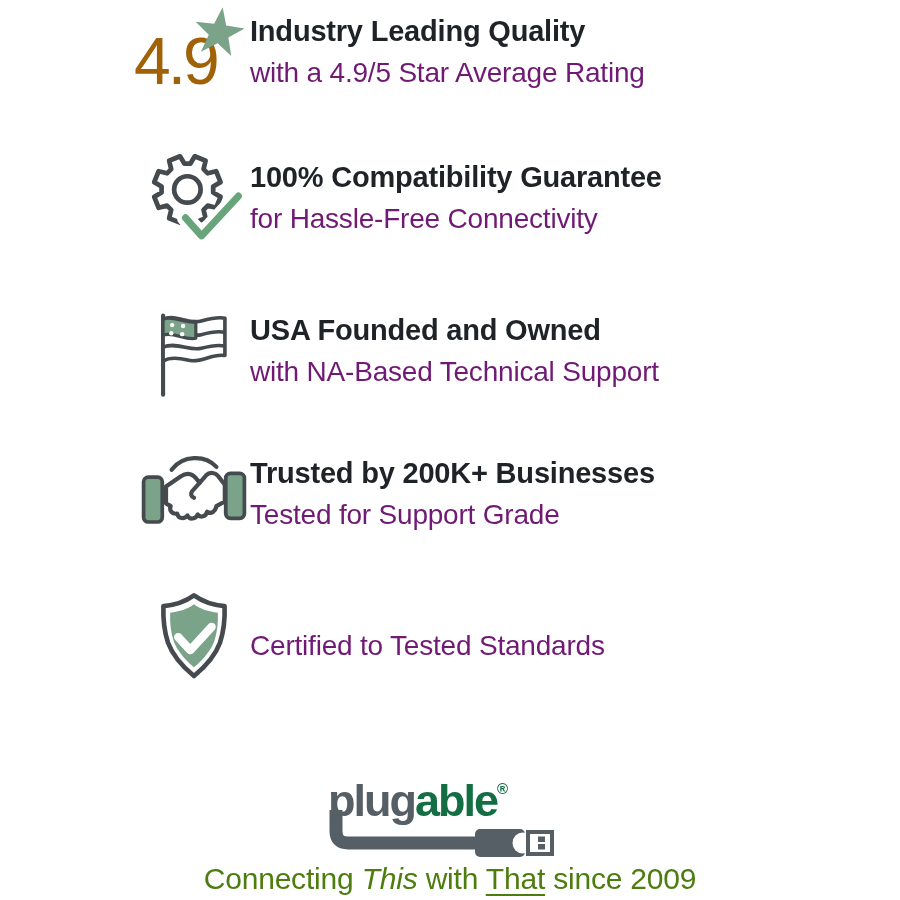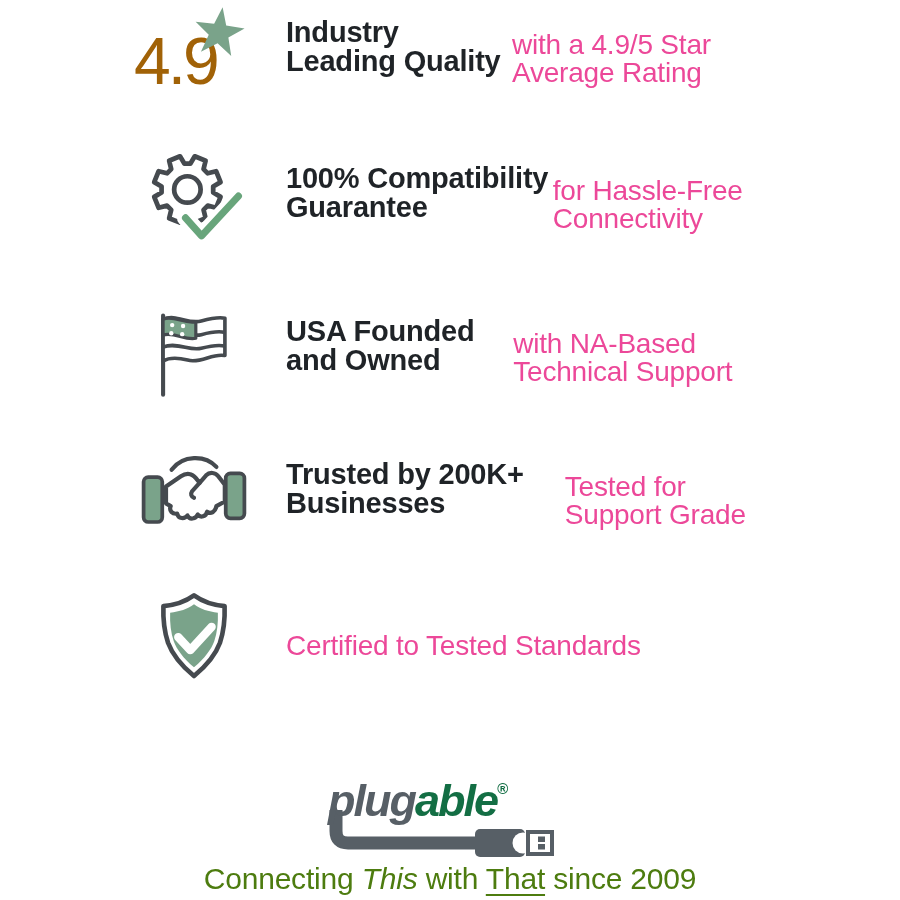--- a/index.html
+++ b/index.html
@@ -14,35 +14,35 @@
   }
   .row-1{top:2px;}
   .row-2{top:148px;}
   .row-3{top:301px;}
   .row-4{top:444px;}
   .row-5{top:589px;}
   .icon-box{
     width:112px;height:100px;flex:none;position:relative;
     display:flex;align-items:center;justify-content:center;
   }
-  .texts{margin-left:36px;display:flex;flex-direction:row;justify-content:center;}
+  .texts{display:flex;flex-direction:column;justify-content:center;}
   .feature-title{
     font-size:29px;font-weight:bold;color:#1F2327;line-height:1;letter-spacing:-0.2px;
   }
   .feature-subtitle{
-    font-size:28px;font-weight:normal;color:#ec4899;line-height:1;margin-top:13px;letter-spacing:-0.2px;
+    font-size:28px;font-weight:normal;color:#701a75;line-height:1;margin-top:13px;letter-spacing:-0.2px;
   }
   .rating-number{
     position:absolute;left:-4px;bottom:8px;
     font-size:66px;font-weight:200;color:#a16207;letter-spacing:-3px;line-height:1;
   }
   .star-svg{position:absolute;left:50px;top:0px;}
   .logo-wrap{
     position:absolute;top:770px;left:0;right:0;
-    display:flex;justify-content:center;font-style:italic;
+    display:flex;justify-content:center;
   }
   .tagline{
     position:absolute;top:862px;left:0;right:0;
     text-align:center;font-size:30px;color:#4d7c0f;letter-spacing:-0.2px;
   }
   .tag-italic{font-style:italic;}
   .tag-underline{text-decoration:underline;text-underline-offset:5px;text-decoration-thickness:2px;}
   svg{display:block;}
 </style>
 </head>

